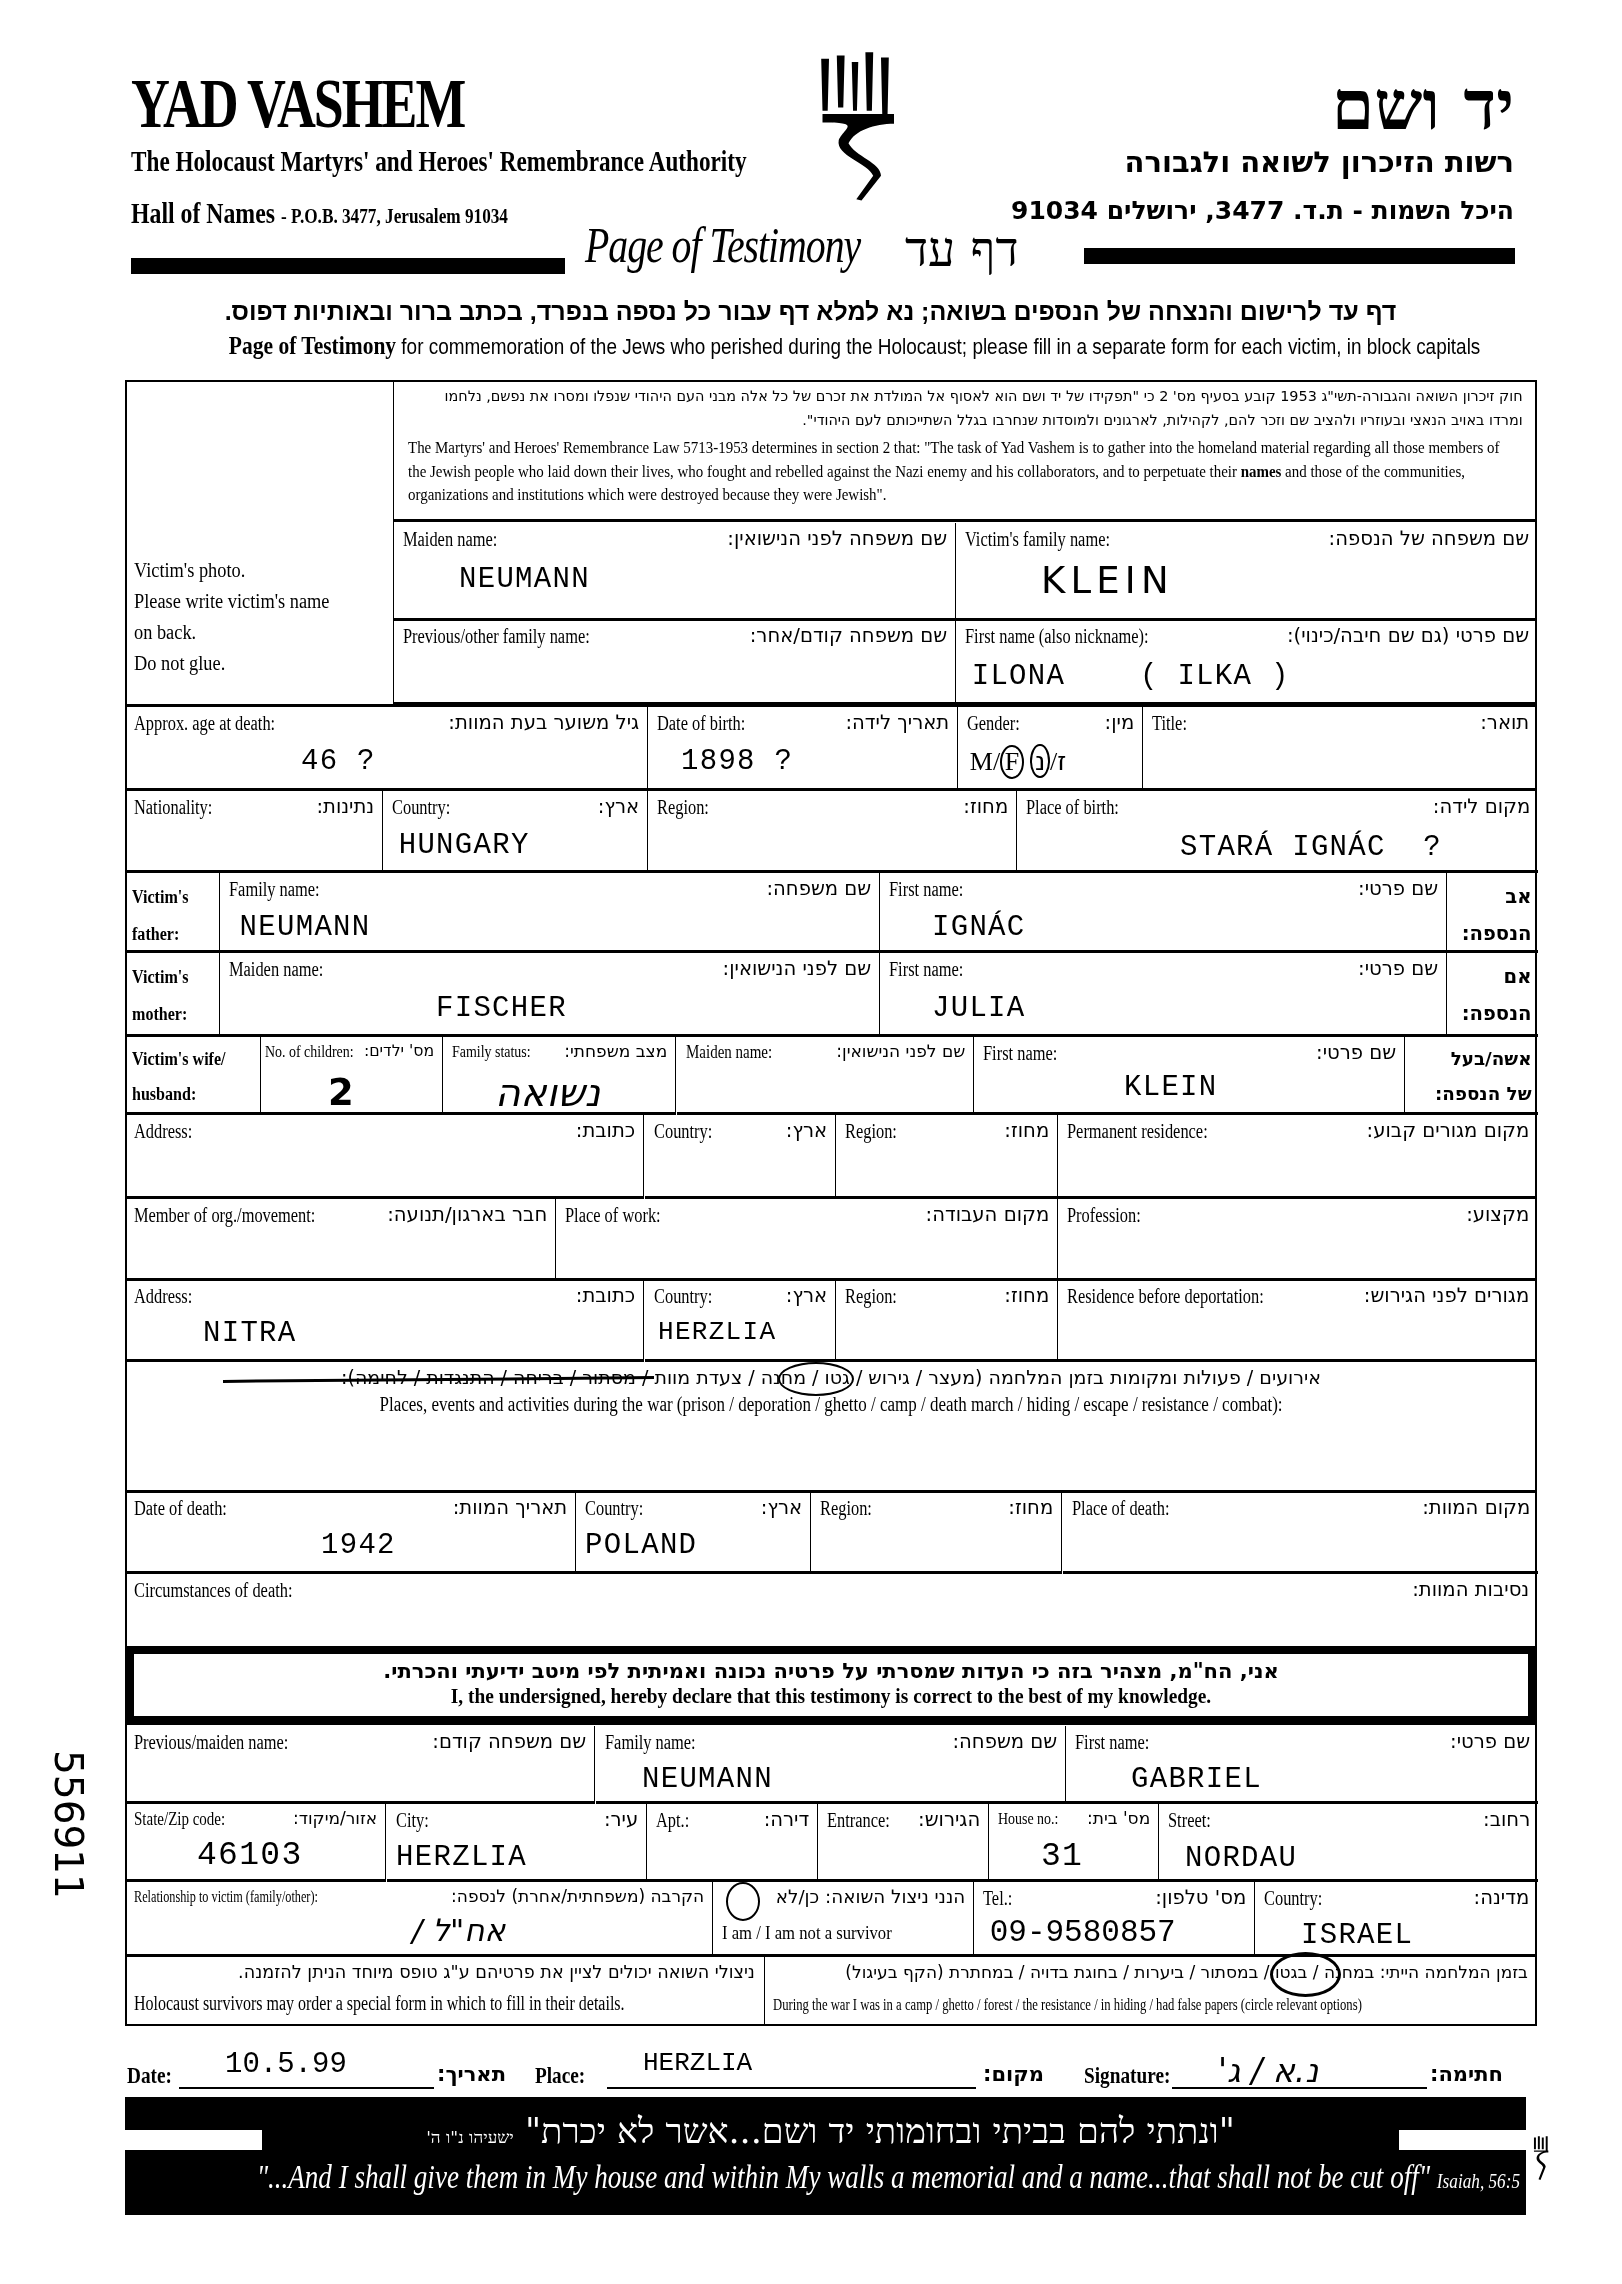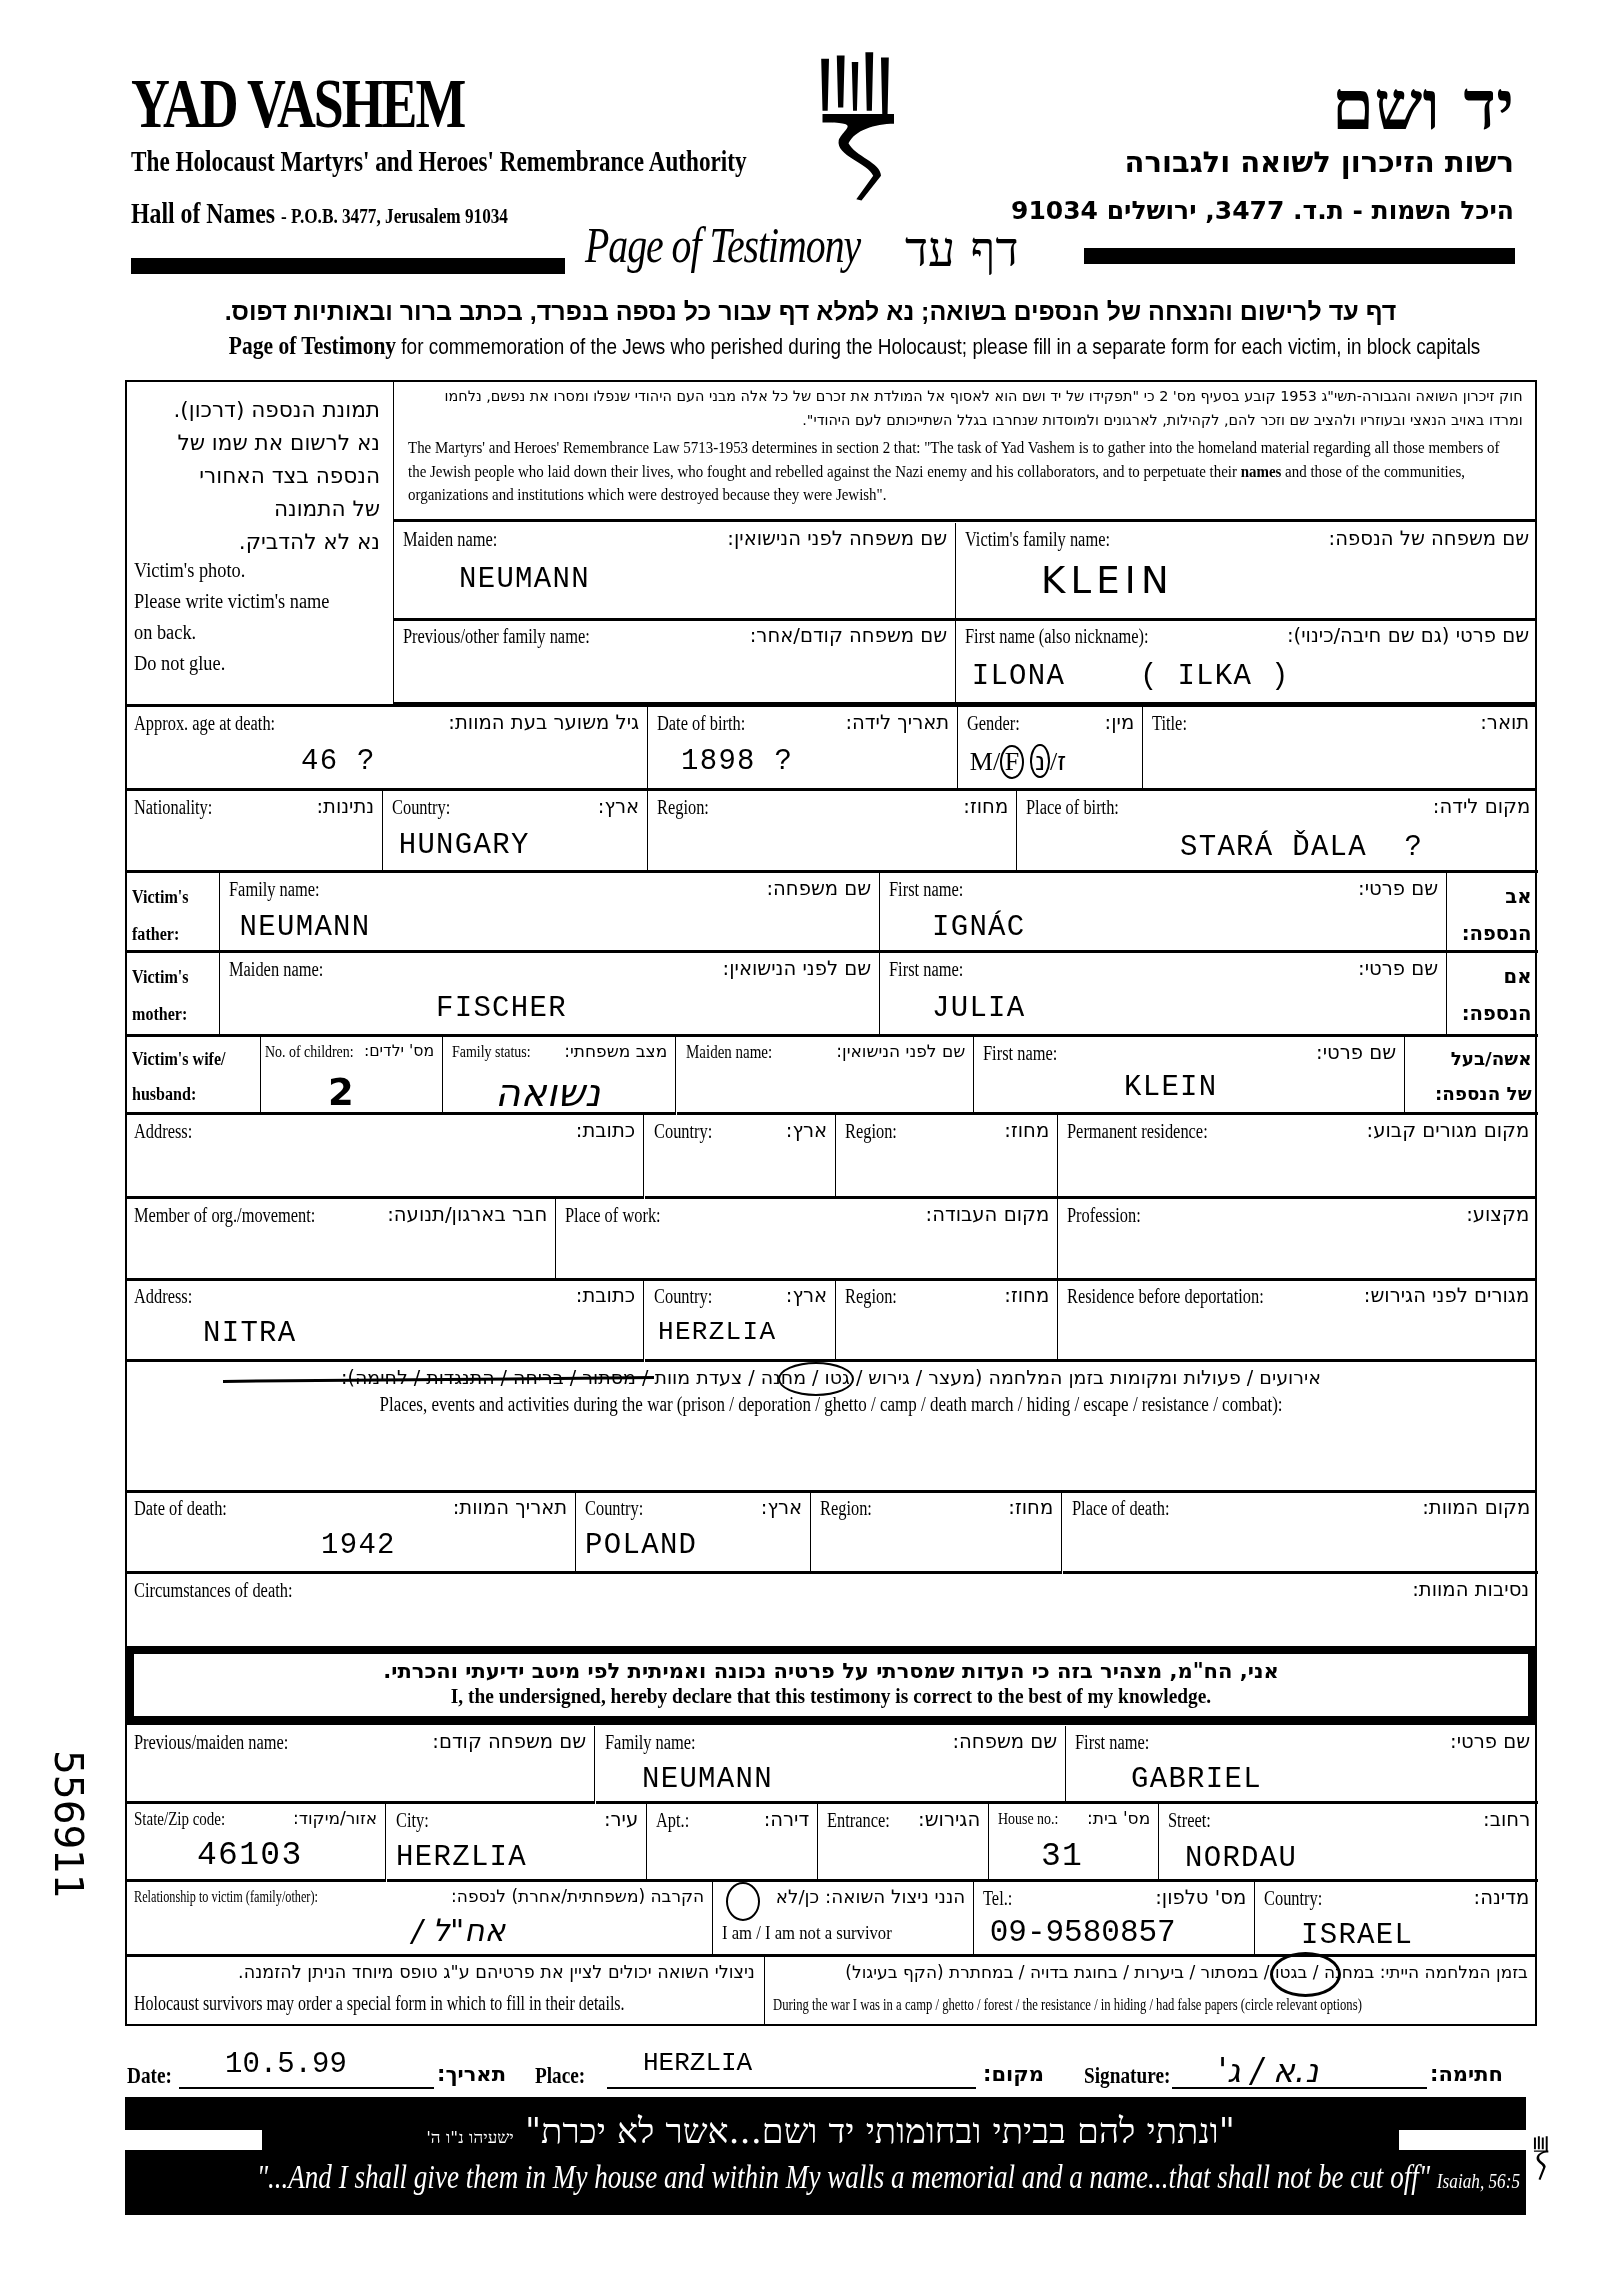--- a/index.html
+++ b/index.html
@@ -59,27 +59,20 @@
 <div class="abs pot">Page of Testimony</div>
 <div class="abs hebpot">דף עד</div>
 <div class="abs bar" style="left:1084px;top:248px;width:431px;"></div>
 
 <div class="abs intro-heb">דף עד לרישום והנצחה של הנספים בשואה; נא למלא דף עבור כל נספה בנפרד, בכתב ברור ובאותיות דפוס.</div>
 <div class="abs intro-en"><b>Page of Testimony</b><span> for commemoration of the Jews who perished during the Holocaust; please fill in a separate form for each victim, in block capitals</span></div>
 
 <div class="box" style="left:125px;top:380px;width:1412px;height:1646px;"></div>
 
 <div class="cell" style="left:125px;top:380px;width:269px;height:325px;border-bottom:none;">
-  <div class="heb" style="position:absolute;right:13px;top:13px;font-size:21.6px;line-height:33px;text-align:right;">
-    <div>תמונת הנספה (דרכון).</div>
-    <div>נא לרשום את שמו של</div>
-    <div>הנספה בצד האחורי</div>
-    <div>של התמונה</div>
-    <div>נא לא להדביק.</div>
-  </div>
   <div class="serif" style="position:absolute;left:9.1px;top:175px;font-size:21.6px;line-height:31px;transform:scaleX(0.85);transform-origin:left top;">
     <div>Victim's photo.</div>
     <div>Please write victim's name</div>
     <div>on back.</div>
     <div>Do not glue.</div>
   </div>
 </div>
 
 <div class="cell" style="left:394px;top:380px;width:1143px;height:142px;border-right:none;">
   <div class="heb" style="position:absolute;right:14.4px;left:14.4px;top:5.2px;font-size:14.4px;line-height:23.5px;text-align:right;">חוק זיכרון השואה והגבורה-תשי"ג 1953 קובע בסעיף מס' 2 כי "תפקידו של יד ושם הוא לאסוף אל המולדת את זכרם של כל אלה מבני העם היהודי שנפלו ומסרו את נפשם, נלחמו ומרדו באויב הנאצי ובעוזריו ולהציב שם וזכר להם, לקהילות, לארגונים ולמוסדות שנחרבו בגלל השתייכותם לעם היהודי".</div>
@@ -141,21 +134,21 @@
   <span class="hlbl heb">ארץ:</span>
   <span class="val" style="left:15.7px;top:38px;font-family:Liberation Mono, monospace;">HUNGARY</span>
 </div>
 <div class="cell" style="left:648px;top:791px;width:369px;height:82px;">
   <span class="lbl">Region:</span>
   <span class="hlbl heb">מחוז:</span>
 </div>
 <div class="cell" style="left:1017px;top:791px;width:521px;height:82px;border-right:none;">
   <span class="lbl">Place of birth:</span>
   <span class="hlbl heb">מקום לידה:</span>
-  <span class="val" style="left:163px;top:40px;white-space:pre;">STARÁ ĎALA  ?</span>
+  <span class="val" style="left:163px;top:40px;white-space:pre;">STARÁ IGNÁC  ?</span>
 </div>
 
 <div class="cell" style="left:125px;top:873px;width:95px;height:80px;">
   <div class="serif boldlbl" style="position:absolute;left:6.5px;top:5.2px;font-size:19.6px;line-height:37px;transform:scaleX(0.82);transform-origin:left top;">
     <div>Victim's</div>
     <div>father:</div>
   </div>
 </div>
 <div class="cell" style="left:220px;top:873px;width:660px;height:80px;">
   <span class="lbl">Family name:</span>

